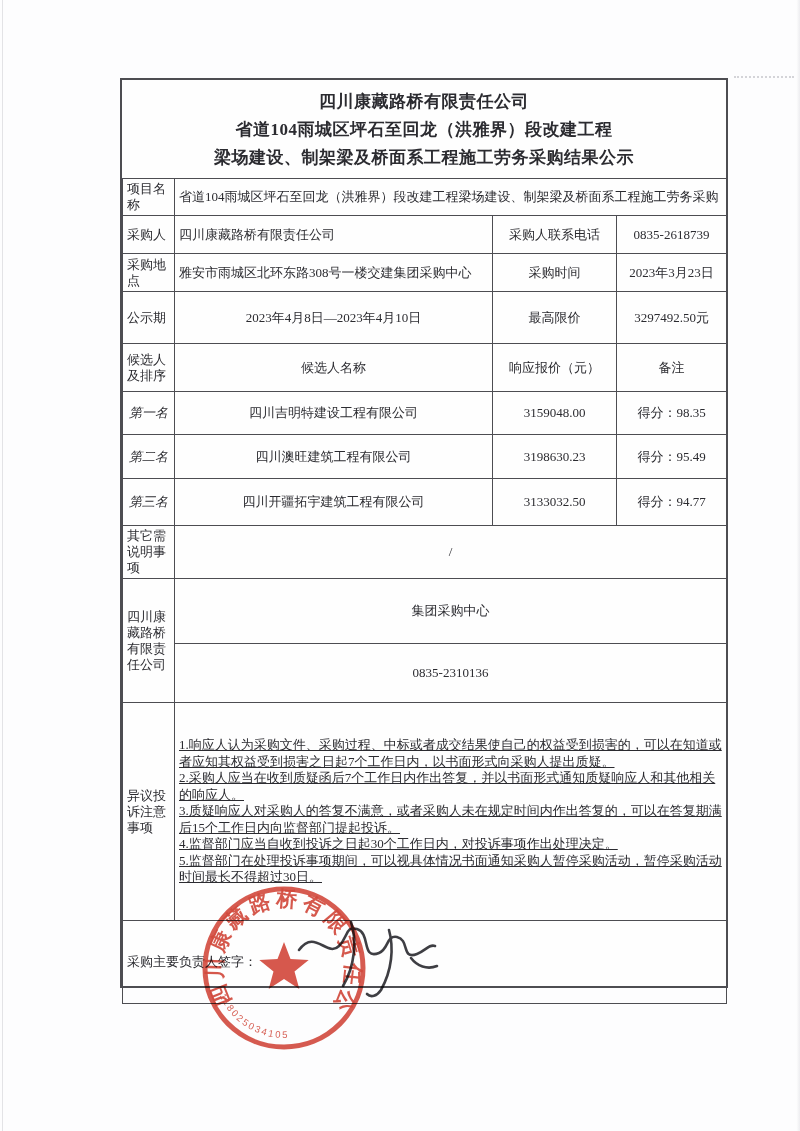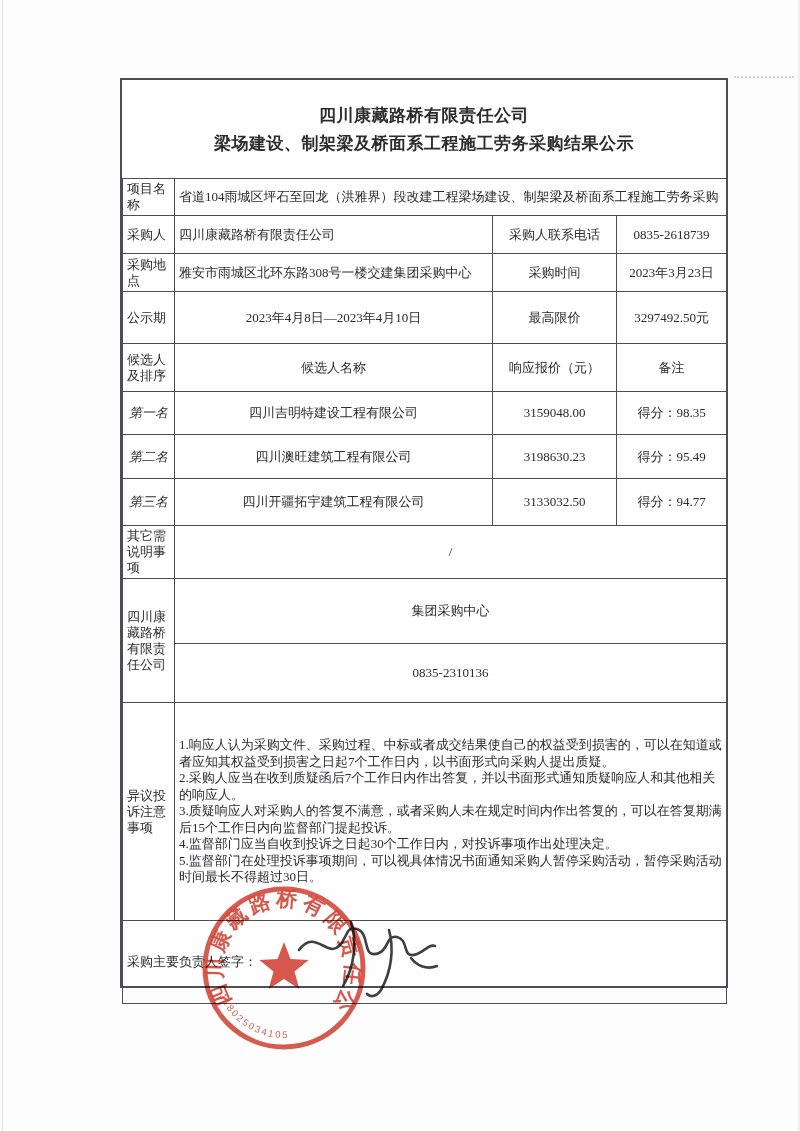--- a/index.html
+++ b/index.html
@@ -22,39 +22,40 @@
 
   table.grid { border-collapse:collapse; table-layout:fixed; width:100%; }
   table.grid td {
     border:1.5px solid #4d4d52; font-size:13px; padding:2px 4px;
     vertical-align:middle; box-sizing:border-box; overflow:hidden;
   }
   td.lab { padding:2px 3px; line-height:16px; }
   td.c { text-align:center; }
   td.rank { text-align:center;font-style:italic; }
   .obj { text-align:left; padding:6px 5px 6px 5px; }
-  .obj p { margin:0; line-height:16.5px; font-size:13px; }
+  .obj p { margin:0; line-height:16.5px; font-size:13px;text-decoration:underline; }
   .sig-cell { padding-left:5px; font-size:13.5px; }
 
   
   .seal { position:absolute; left:199px; top:883px; width:170px; height:170px; mix-blend-mode:multiply; opacity:.92; }
   
   .signature { position:absolute; left:293px; top:908px; width:150px; height:96px; mix-blend-mode:multiply; }
 </style>
 </head>
 <body>
 
 <div class="page-edge-left"></div>
 <div class="page-edge-right"></div>
 <div class="scan-dots"></div>
 
 <div class="frame">
 
   <div class="title-block">
     <div class="title-line">四川康藏路桥有限责任公司</div>
+    <div class="title-line">省道104雨城区坪石至回龙（洪雅界）段改建工程</div>
     <div class="title-line">梁场建设、制架梁及桥面系工程施工劳务采购结果公示</div>
   </div>
 
   <table class="grid">
     <colgroup>
       <col style="width:52px">
         <col style="width:318px">
         <col style="width:124px">
         <col style="width:110px">
     </colgroup>

